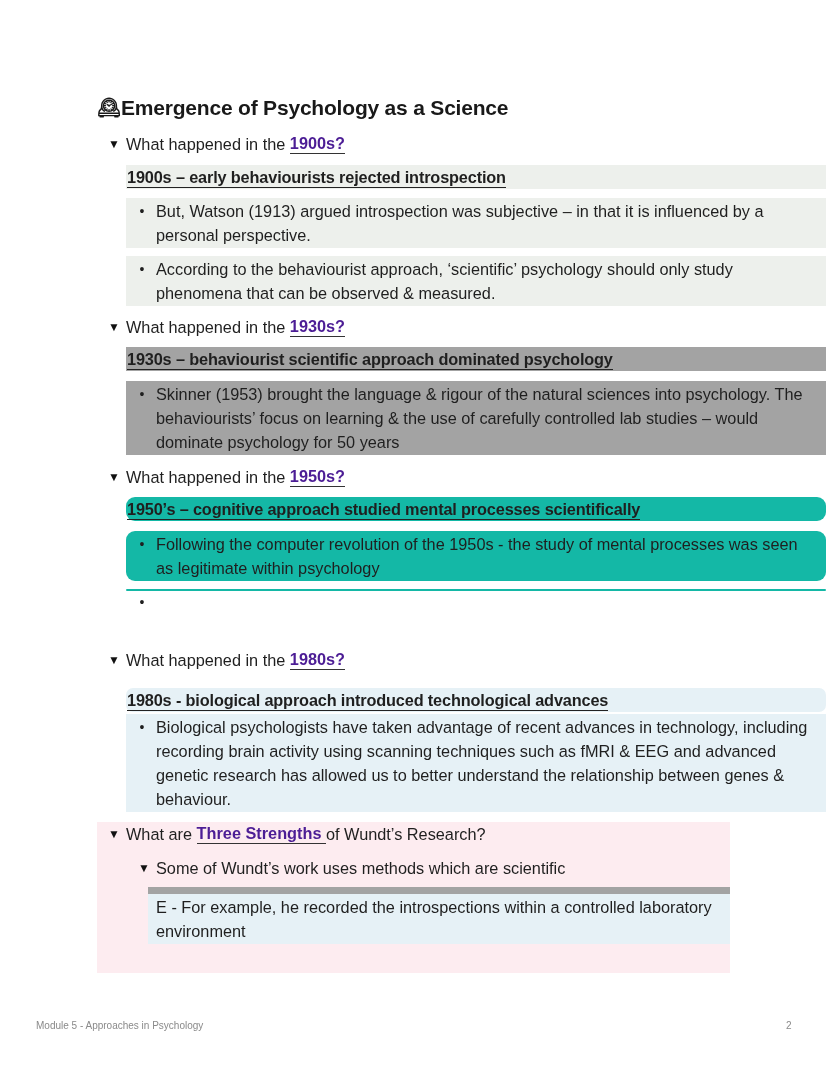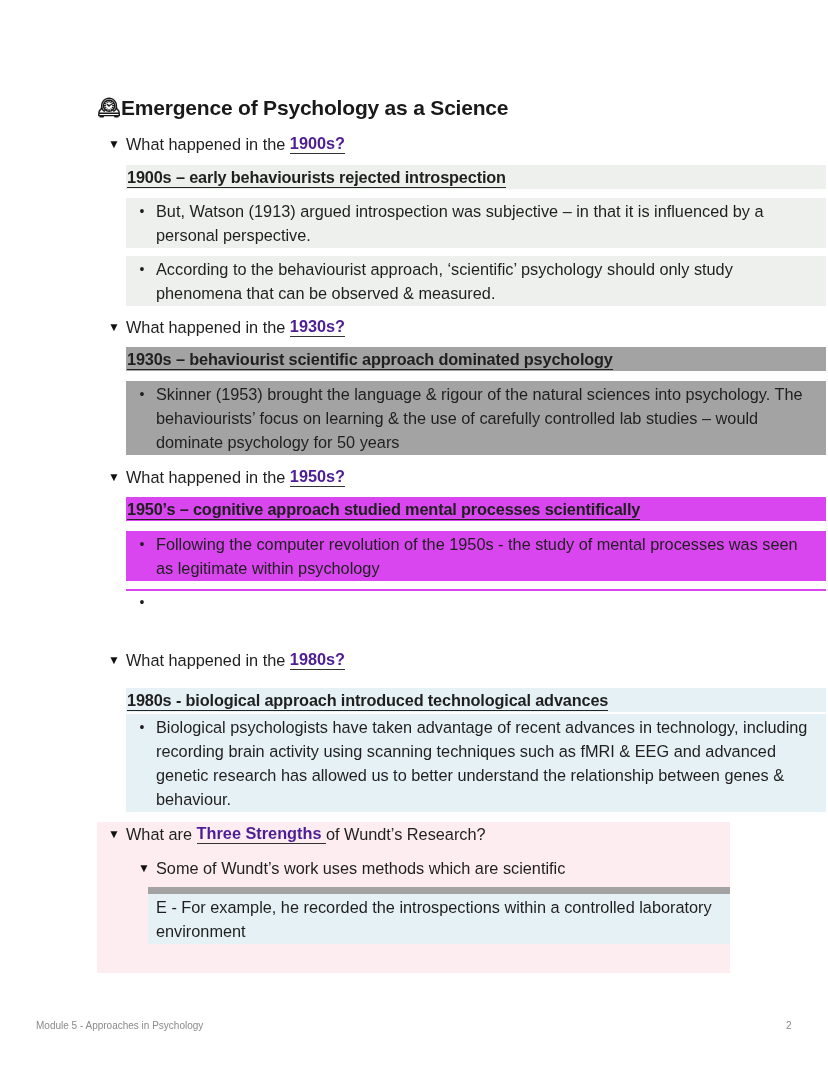--- a/index.html
+++ b/index.html
@@ -43,21 +43,21 @@
       letter-spacing: -0.15px;
     }
     .bullet-block { padding: 1px 10px 1px 30px; }
     .bullet-block .dot {
       position: absolute; left: 10px; top: 1px; width: 12px; text-align: center;
       font-size: 14px; line-height: 24px;
     }
 
     .gray   { background: #edf0ec; }
     .orange { background: #a3a3a3; }
-    .yellow { background: #d946ef; }
+    .yellow { background: #14b8a6; border-radius: 9px; }
     .blue   { background: #e6f1f6; }
     .pink   { background: #fdecf0; }
 
     .pink-section {
       position: absolute; left: 97px; top: 822px; width: 633px; height: 151px;
     }
 
     .pe-block {
       position: absolute; left: 148px; width: 582px;
       font-size: 16.3px; line-height: 24px; padding: 1px 8px;
@@ -121,21 +121,21 @@
   </div>
   <div class="block bullet-block yellow" style="top:589px;">
     <span class="dot">•</span>
   </div>
 
   <div class="toggle" style="left:108px; top:649px;">
     <span class="tri">▼</span>
     <span style="white-space:pre;">What happened in the </span>
     <span class="link-bold">1980s?</span>
   </div>
-  <div class="block heading-block blue" style="top:688px;">
+  <div class="block heading-block blue" style="top:688px;border-radius:7px;">
     <span>1980s - biological approach introduced technological advances</span>
   </div>
   <div class="block bullet-block blue" style="top:714px;">
     <span class="dot">•</span>
     <span>Biological psychologists have taken advantage of recent advances in technology, including recording brain activity using scanning techniques such as fMRI &amp; EEG and advanced genetic research has allowed us to better understand the relationship between genes &amp; behaviour.</span>
   </div>
 
   <div class="pink-section pink"></div>
 
   <div class="toggle" style="left:108px; top:823px;">

